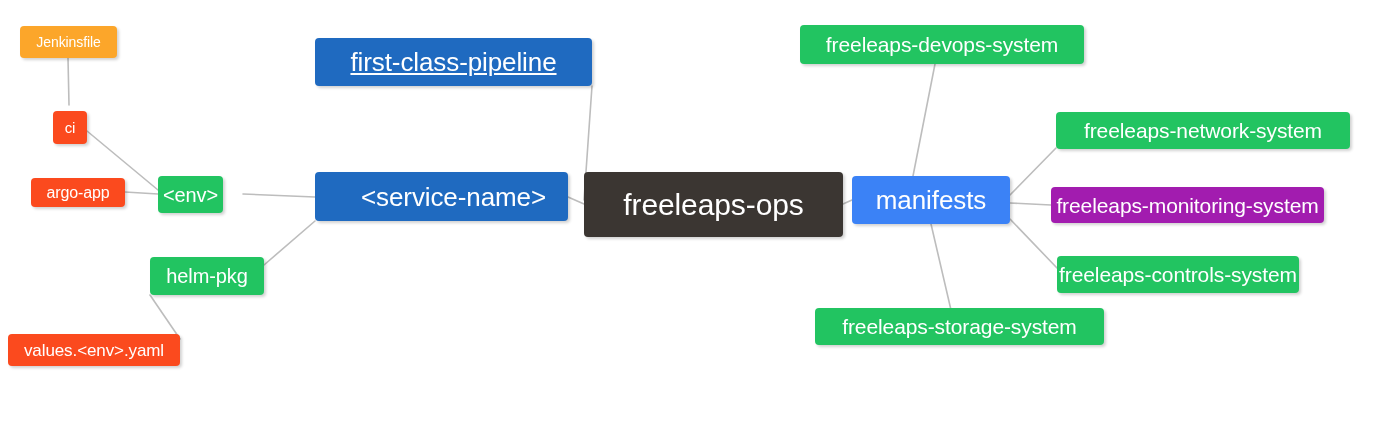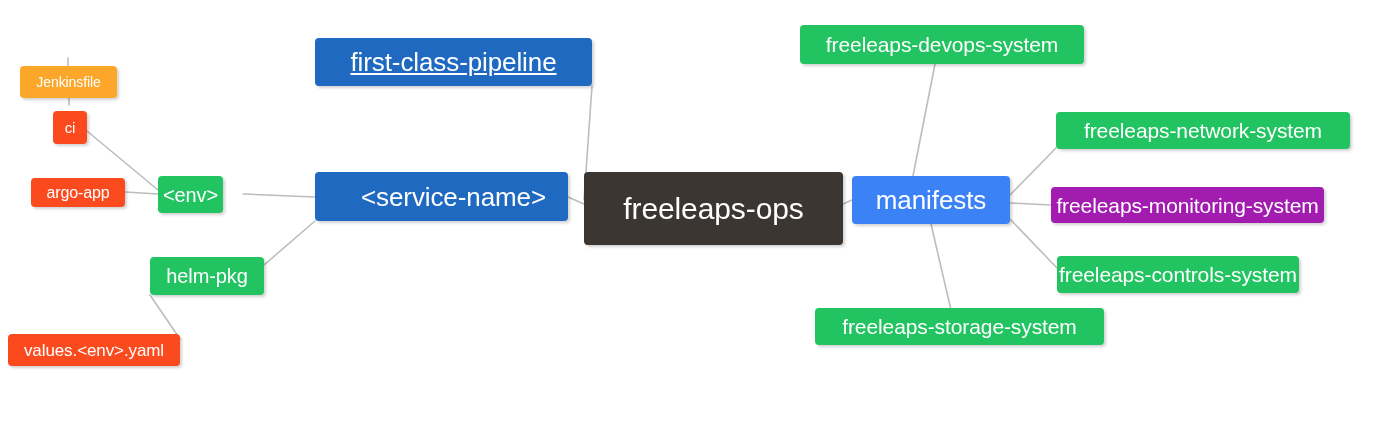--- a/index.html
+++ b/index.html
@@ -61,42 +61,42 @@
       <path d="M 158 194 L 125 192" fill="none" stroke="#bdbdbd" stroke-width="1.6" stroke-linecap="round"></path>
       <path d="M 69 105 L 68 58" fill="none" stroke="#bdbdbd" stroke-width="1.6" stroke-linecap="round"></path>
       <path d="M 150 295 L 180 339" fill="none" stroke="#bdbdbd" stroke-width="1.6" stroke-linecap="round"></path>
       <path d="M 913 176 L 935 64" fill="none" stroke="#bdbdbd" stroke-width="1.6" stroke-linecap="round"></path>
       <path d="M 1010 195 L 1056 148" fill="none" stroke="#bdbdbd" stroke-width="1.6" stroke-linecap="round"></path>
       <path d="M 1010 203 L 1051 205" fill="none" stroke="#bdbdbd" stroke-width="1.6" stroke-linecap="round"></path>
       <path d="M 1010 219 L 1057 268" fill="none" stroke="#bdbdbd" stroke-width="1.6" stroke-linecap="round"></path>
       <path d="M 931 224 L 951 310" fill="none" stroke="#bdbdbd" stroke-width="1.6" stroke-linecap="round"></path>
     </svg>
   <div id="nodes-layer">
-      <div class="node" style="left: 584px; top: 172px; width: 259px; height: 73px; background: rgb(59, 54, 50); font-size: 30px;">
+      <div class="node" style="left: 584px; top: 172px; width: 259px; height: 65px; background: rgb(59, 54, 50); font-size: 30px;">
         <span class="node-label">freeleaps-ops</span>
       </div>
       <div class="node" style="left: 315px; top: 172px; width: 253px; height: 49px; background: rgb(31, 106, 192); font-size: 26px; padding-left: 24px;">
         <span class="node-label">&lt;service-name&gt;</span>
       </div>
       <div class="node" style="left: 315px; top: 38px; width: 277px; height: 48px; background: rgb(31, 106, 192); font-size: 26px; text-decoration: underline;">
         <span class="node-label">first-class-pipeline</span>
       </div>
       <div class="node" style="left: 852px; top: 176px; width: 158px; height: 48px; background: #3b82f6; font-size: 26px;">
         <span class="node-label">manifests</span>
       </div>
       <div class="node" style="left: 158px; top: 176px; width: 65px; height: 37px; background: rgb(34, 196, 97); font-size: 20px;">
         <span class="node-label">&lt;env&gt;</span>
       </div>
       <div class="node" style="left: 150px; top: 257px; width: 114px; height: 38px; background: rgb(34, 196, 97); font-size: 20px;">
         <span class="node-label">helm-pkg</span>
       </div>
       <div class="node" style="left: 53px; top: 105px; width: 34px; height: 33px; background: rgb(251, 74, 30); font-size: 15px; margin-top: 6px;">
         <span class="node-label">ci</span>
       </div>
-      <div class="node" style="left: 20px; top: 26px; width: 97px; height: 32px; background: rgb(252, 166, 42); font-size: 14px; margin-top: 40px;">
+      <div class="node" style="left: 20px; top: 26px; width: 97px; height: 32px; background: rgb(252, 166, 42); font-size: 14px;">
         <span class="node-label">Jenkinsfile</span>
       </div>
       <div class="node" style="left: 31px; top: 178px; width: 94px; height: 29px; background: rgb(251, 74, 30); font-size: 16px;">
         <span class="node-label">argo-app</span>
       </div>
       <div class="node" style="left: 8px; top: 334px; width: 172px; height: 32px; background: rgb(251, 74, 30); font-size: 17px;">
         <span class="node-label">values.&lt;env&gt;.yaml</span>
       </div>
       <div class="node" style="left: 800px; top: 25px; width: 284px; height: 39px; background: rgb(34, 196, 97); font-size: 21px;">
         <span class="node-label">freeleaps-devops-system</span>

